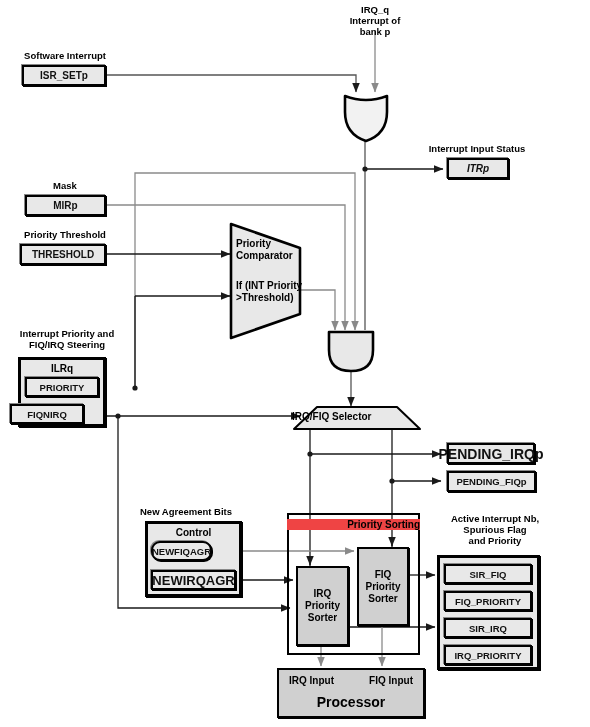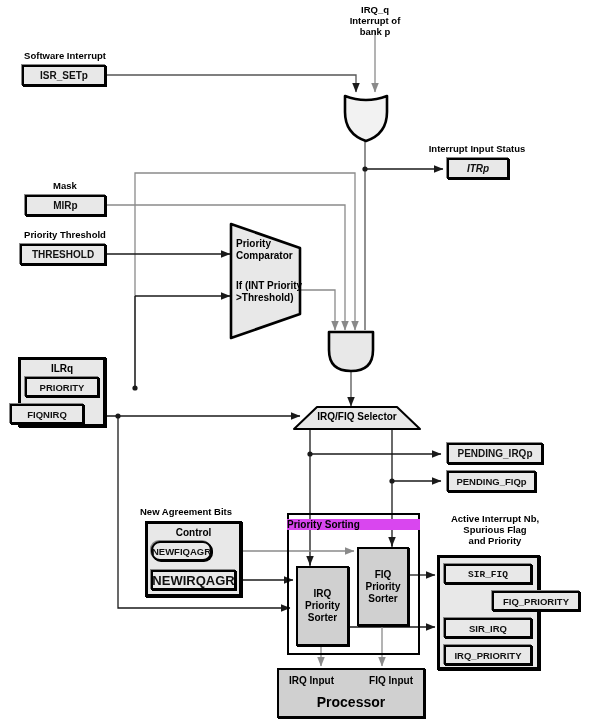--- a/index.html
+++ b/index.html
@@ -120,57 +120,59 @@
   </svg>
   <div style="position:absolute;left:236px;top:238px;width:70px;font-weight:bold;font-size:10px;line-height:12px;">Priority</div>
   <div style="position:absolute;left:236px;top:250px;width:75px;font-weight:bold;font-size:10px;line-height:12px;">Comparator</div>
   <div style="position:absolute;left:236px;top:280px;width:78px;font-weight:bold;font-size:10px;line-height:12px;">If (INT Priority</div>
   <div style="position:absolute;left:236px;top:292px;width:78px;font-weight:bold;font-size:10px;line-height:12px;">&gt;Threshold)</div>
 
   <svg style="position:absolute;left:326px;top:330px;width:50px;height:44px;" viewBox="0 0 50 44">
     <path d="M3,2 L47,2 L47,20 Q47,41 25,41 Q3,41 3,20 Z" fill="#e8e8e8" stroke="#000" stroke-width="2.6" stroke-linejoin="round"></path>
   </svg>
 
+  <div class="lbl" style="left:2px;top:328px;width:130px;">Interrupt Priority and
+FIQ/IRQ Steering</div>
   <div class="group" style="left:18px;top:357px;width:88px;height:70px;border-width:3px;">
     <div class="grouptitle" style="top:3px;">ILRq</div>
   </div>
   <div class="reg" style="left:25px;top:377px;width:74px;height:20px;font-size:9.5px;">PRIORITY</div>
   <div class="reg" style="left:10px;top:404px;width:74px;height:20px;font-size:9.5px;">FIQNIRQ</div>
 
   <svg style="position:absolute;left:292px;top:404px;width:130px;height:28px;" viewBox="0 0 130 28">
     <path d="M2,25 L25,3 L105,3 L128,25 Z" fill="#e8e8e8" stroke="#000" stroke-width="2" stroke-linejoin="round"></path>
   </svg>
-  <div style="position:absolute;left:292px;top:411px;width:130px;text-align:center;font-weight:bold;font-size:10px;">IRQ/FIQ Selector</div>
+  <div style="position:absolute;left:292px;top:411px;width:130px;text-align:left;font-weight:bold;font-size:10px;">IRQ/FIQ Selector</div>
 
-  <div class="reg" style="left:447px;top:443px;width:96px;height:21px;font-size:10px;">PENDING_IRQp</div>
+  <div class="reg" style="left:447px;top:443px;width:88px;height:21px;font-size:14px;">PENDING_IRQp</div>
   <div class="reg" style="left:447px;top:471px;width:89px;height:21px;font-size:9.5px;">PENDING_FIQp</div>
 
   <div class="lbl" style="left:140px;top:506px;width:118px;text-align:left;">New Agreement Bits</div>
   <div class="group" style="left:145px;top:521px;width:97px;height:76px;border-width:3px;">
     <div class="grouptitle" style="top:3px;">Control</div>
   </div>
   <div class="reg" style="left:151px;top:541px;width:61px;height:20px;font-size:9.5px;border-radius:9px;">NEWFIQAGR</div>
   <div class="reg" style="left:151px;top:570px;width:85px;height:20px;font-size:13px;">NEWIRQAGR</div>
 
   <div class="plainbox" style="left:287px;top:513px;width:133px;height:142px;border-width:2.5px;"></div>
-  <div style="position:absolute;left:287px;top:519px;width:133px;text-align:left;font-weight:bold;font-size:10px;background:#d946ef;">Priority Sorting</div>
+  <div style="position:absolute;left:287px;top:519px;width:133px;text-align:right;font-weight:bold;font-size:10px;background:#ef4444;">Priority Sorting</div>
 
   <div class="blockgray" style="left:296px;top:566px;width:53px;height:80px;white-space:pre-line;">IRQ
 Priority
 Sorter</div>
   <div class="blockgray" style="left:357px;top:547px;width:52px;height:79px;white-space:pre-line;">FIQ
 Priority
 Sorter</div>
 
   <div class="lbl" style="left:430px;top:513px;width:130px;">Active Interrupt Nb,
 Spurious Flag
 and Priority</div>
   <div class="group" style="left:437px;top:555px;width:103px;height:115px;border-width:3px;"></div>
-  <div class="reg" style="left:444px;top:564px;width:88px;height:20px;font-size:9.5px;font-family:Liberation Mono, monospace;">SIR_FIQ</div>
-  <div class="reg" style="left:444px;top:591px;width:88px;height:20px;font-size:9.5px;margin-left:48px;">FIQ_PRIORITY</div>
+  <div class="reg" style="left:444px;top:564px;width:88px;height:20px;font-size:9.5px;">SIR_FIQ</div>
+  <div class="reg" style="left:444px;top:591px;width:88px;height:20px;font-size:9.5px;">FIQ_PRIORITY</div>
   <div class="reg" style="left:444px;top:618px;width:88px;height:20px;font-size:9.5px;">SIR_IRQ</div>
   <div class="reg" style="left:444px;top:645px;width:88px;height:20px;font-size:9.5px;">IRQ_PRIORITY</div>
 
   <div class="blockgray" style="left:277px;top:668px;width:148px;height:50px;display:block;">
     <div style="position:absolute;left:10px;top:5px;font-weight:bold;font-size:10px;">IRQ Input</div>
     <div style="position:absolute;right:10px;top:5px;font-weight:bold;font-size:10px;">FIQ Input</div>
     <div style="position:absolute;left:0;top:26px;width:100%;text-align:center;font-weight:bold;font-size:14px;">Processor</div>
   </div>
 
 </div>

